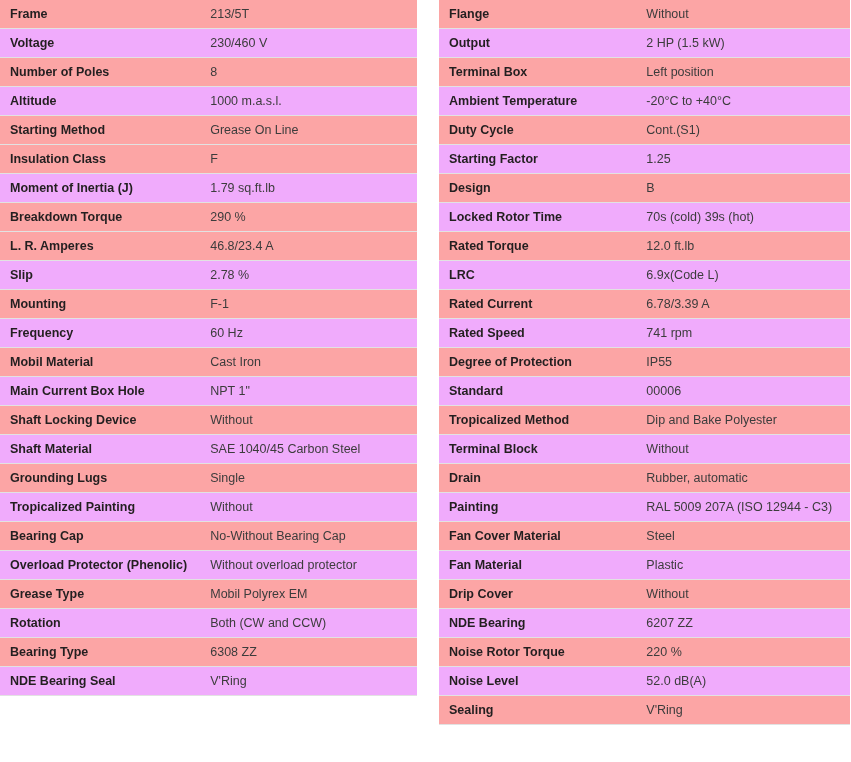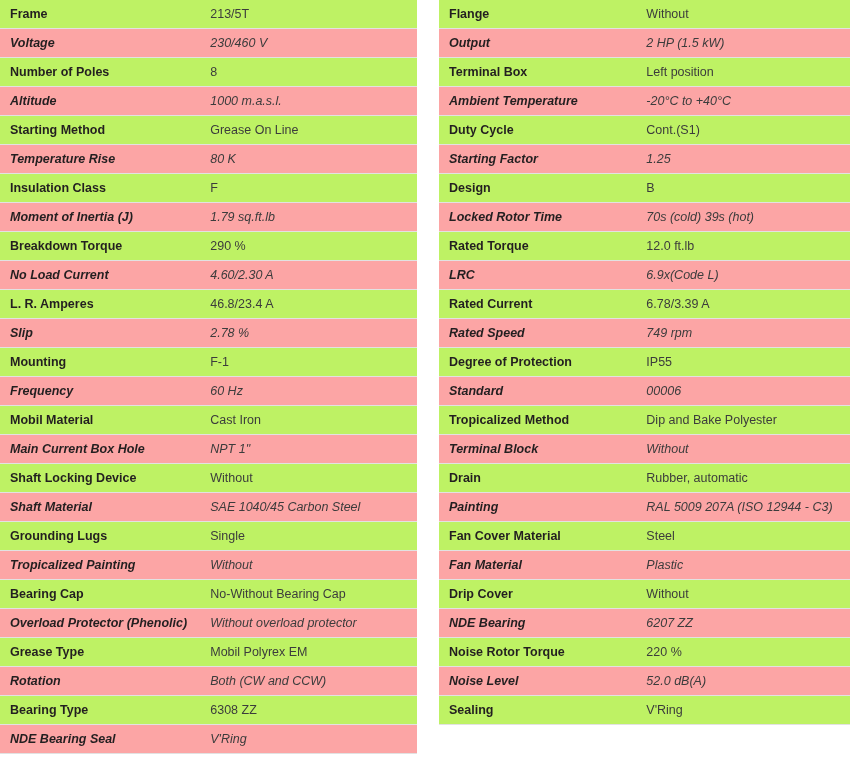--- a/index.html
+++ b/index.html
@@ -54,25 +54,24 @@
     font-weight: bold;
     color: #231f20;
     padding-left: 10px;
   }
   table.spec-table td.value {
     width: 51.5%;
     font-weight: normal;
     color: #3c3c3c;
   }
   table.spec-table tr.odd td {
-    background: #bef264;
+    background: #fca5a5;
   }
   table.spec-table tr.even td {
-    background: #fca5a5;
-    font-style: italic;
+    background: #f0abfc;
   }
 </style>
 </head>
 <body>
 
 <div class="specs-wrap">
   <div class="spec-col left">
     <table class="spec-table">
       <tbody>
           <tr class="odd">
@@ -88,39 +87,31 @@
             <td class="value">8</td>
           </tr>
           <tr class="even">
             <td class="label">Altitude</td>
             <td class="value">1000 m.a.s.l.</td>
           </tr>
           <tr class="odd">
             <td class="label">Starting Method</td>
             <td class="value">Grease On Line</td>
           </tr>
-          <tr class="even">
-            <td class="label">Temperature Rise</td>
-            <td class="value">80 K</td>
-          </tr>
           <tr class="odd">
             <td class="label">Insulation Class</td>
             <td class="value">F</td>
           </tr>
           <tr class="even">
             <td class="label">Moment of Inertia (J)</td>
             <td class="value">1.79 sq.ft.lb</td>
           </tr>
           <tr class="odd">
             <td class="label">Breakdown Torque</td>
             <td class="value">290 %</td>
-          </tr>
-          <tr class="even">
-            <td class="label">No Load Current</td>
-            <td class="value">4.60/2.30 A</td>
           </tr>
           <tr class="odd">
             <td class="label">L. R. Amperes</td>
             <td class="value">46.8/23.4 A</td>
           </tr>
           <tr class="even">
             <td class="label">Slip</td>
             <td class="value">2.78 %</td>
           </tr>
           <tr class="odd">
@@ -224,21 +215,21 @@
           <tr class="even">
             <td class="label">LRC</td>
             <td class="value">6.9x(Code L)</td>
           </tr>
           <tr class="odd">
             <td class="label">Rated Current</td>
             <td class="value">6.78/3.39 A</td>
           </tr>
           <tr class="even">
             <td class="label">Rated Speed</td>
-            <td class="value">749 rpm</td>
+            <td class="value">741 rpm</td>
           </tr>
           <tr class="odd">
             <td class="label">Degree of Protection</td>
             <td class="value">IP55</td>
           </tr>
           <tr class="even">
             <td class="label">Standard</td>
             <td class="value">00006</td>
           </tr>
           <tr class="odd">

